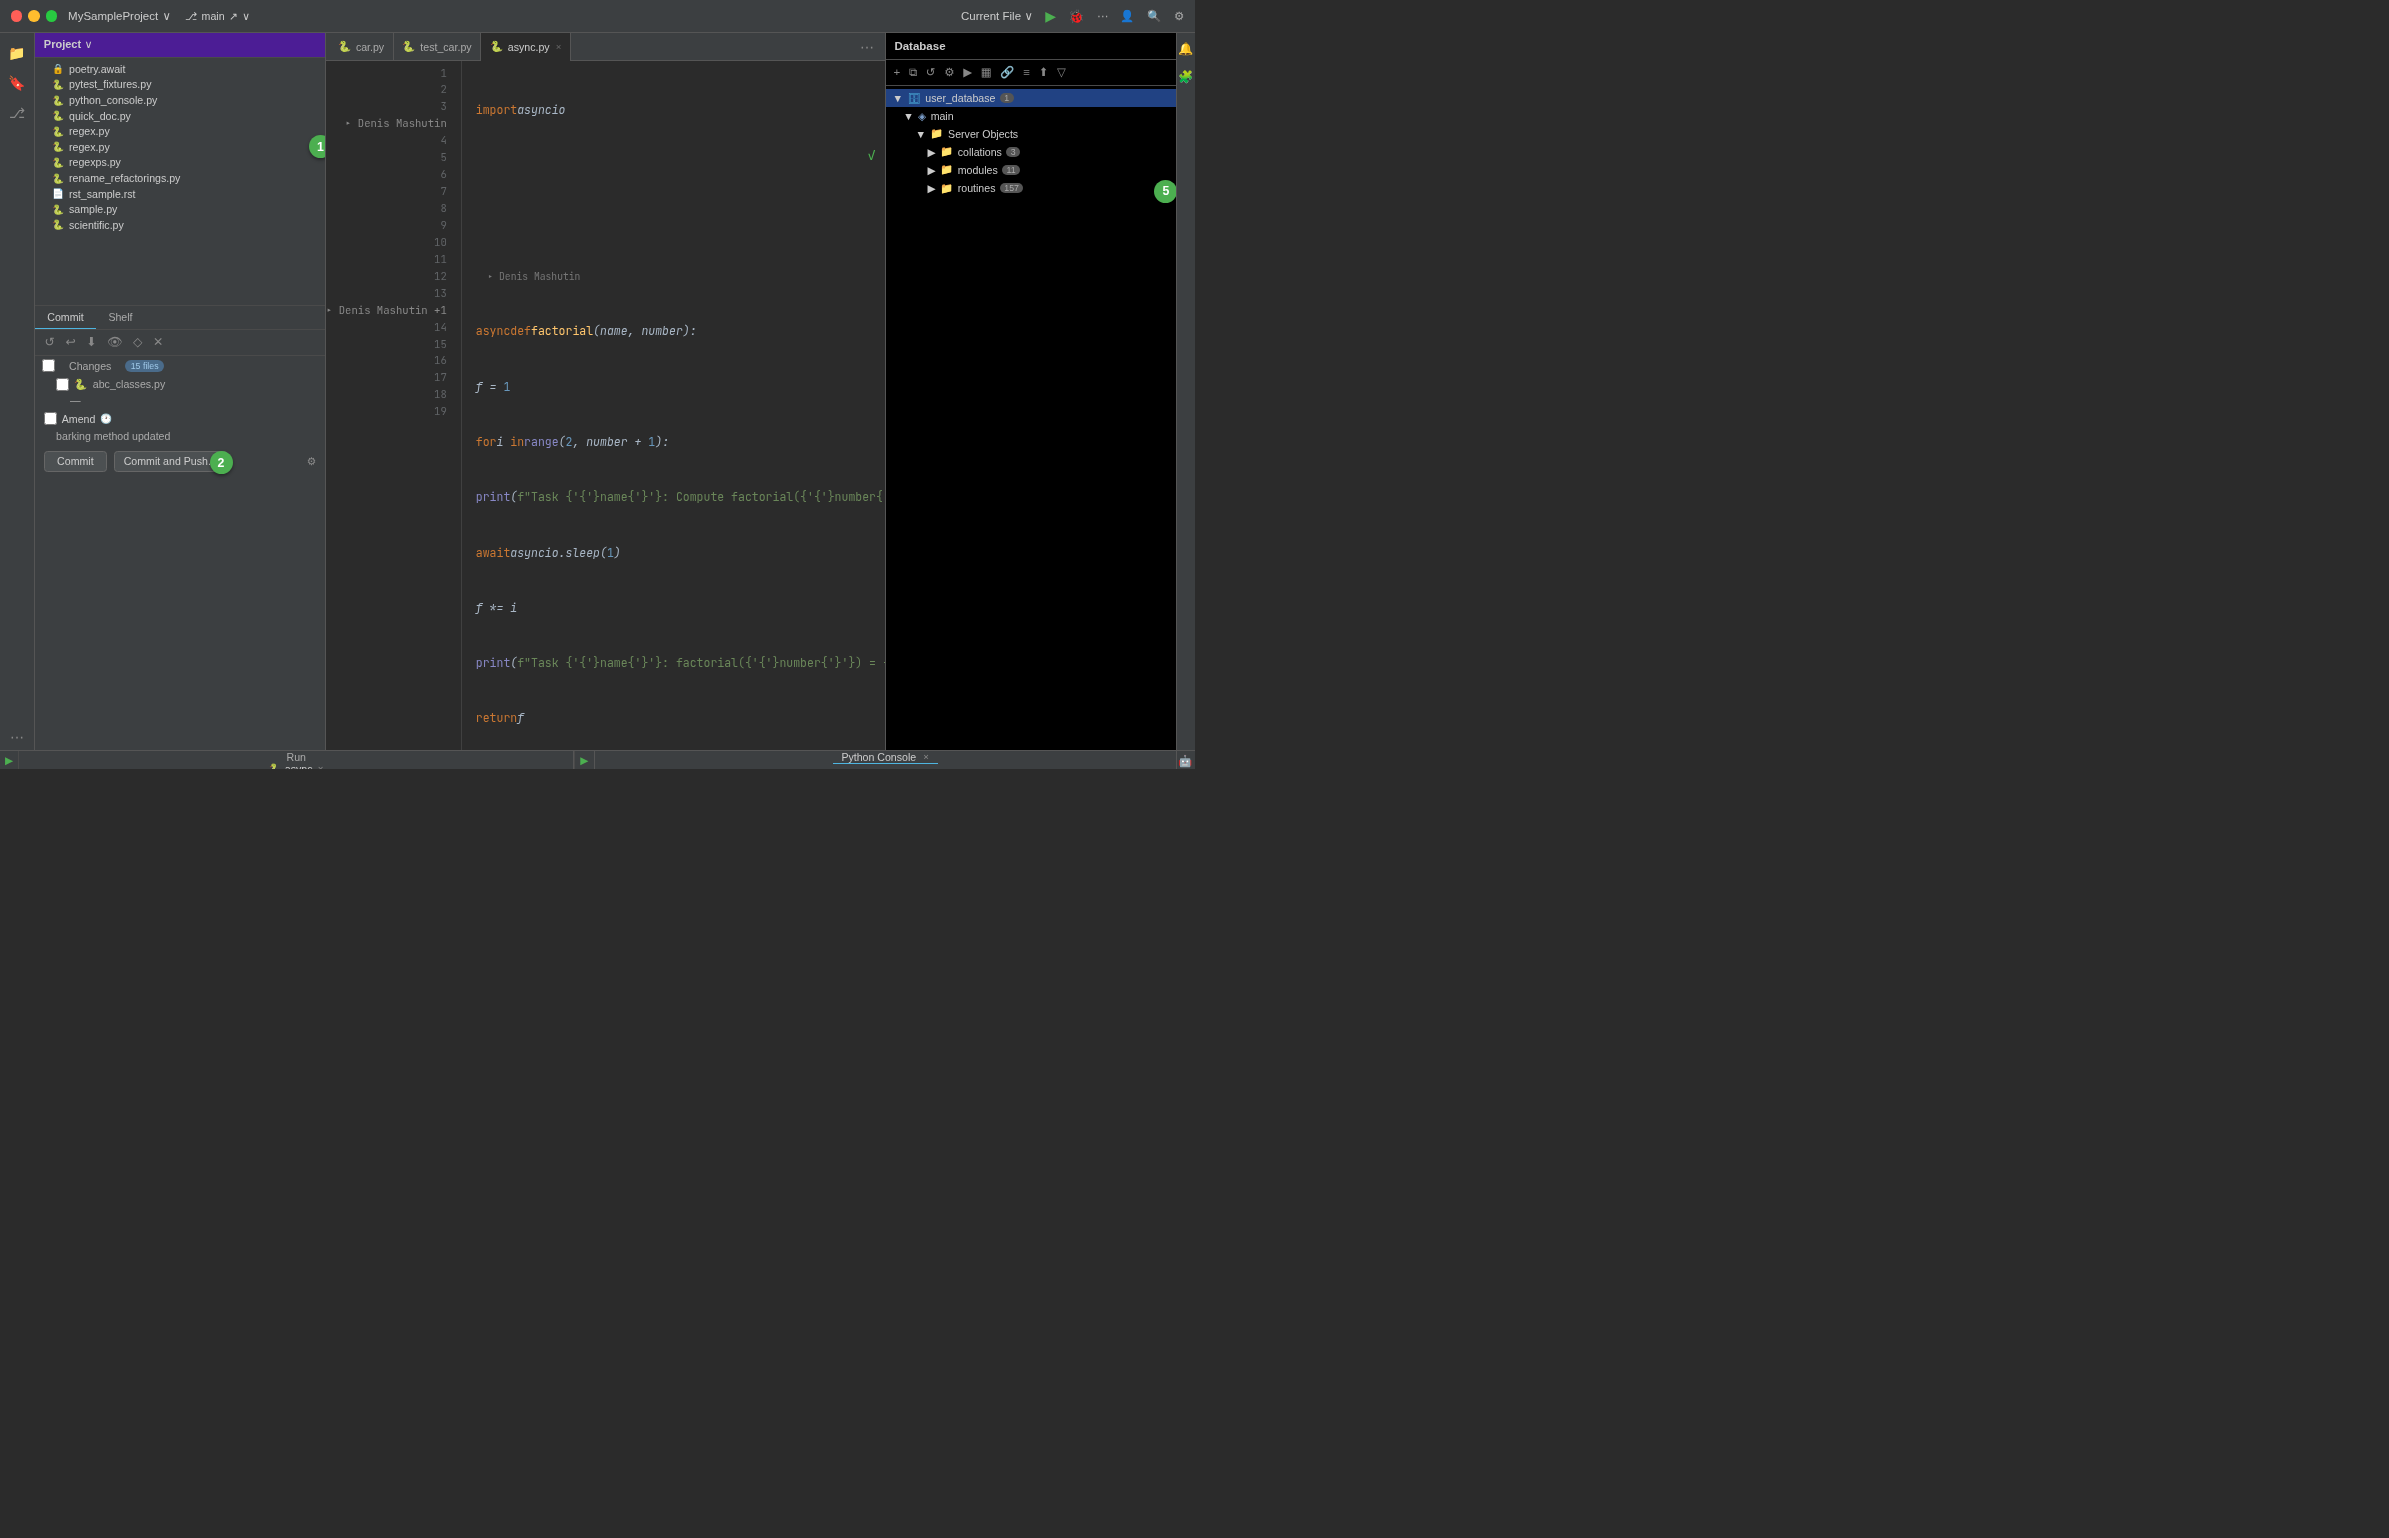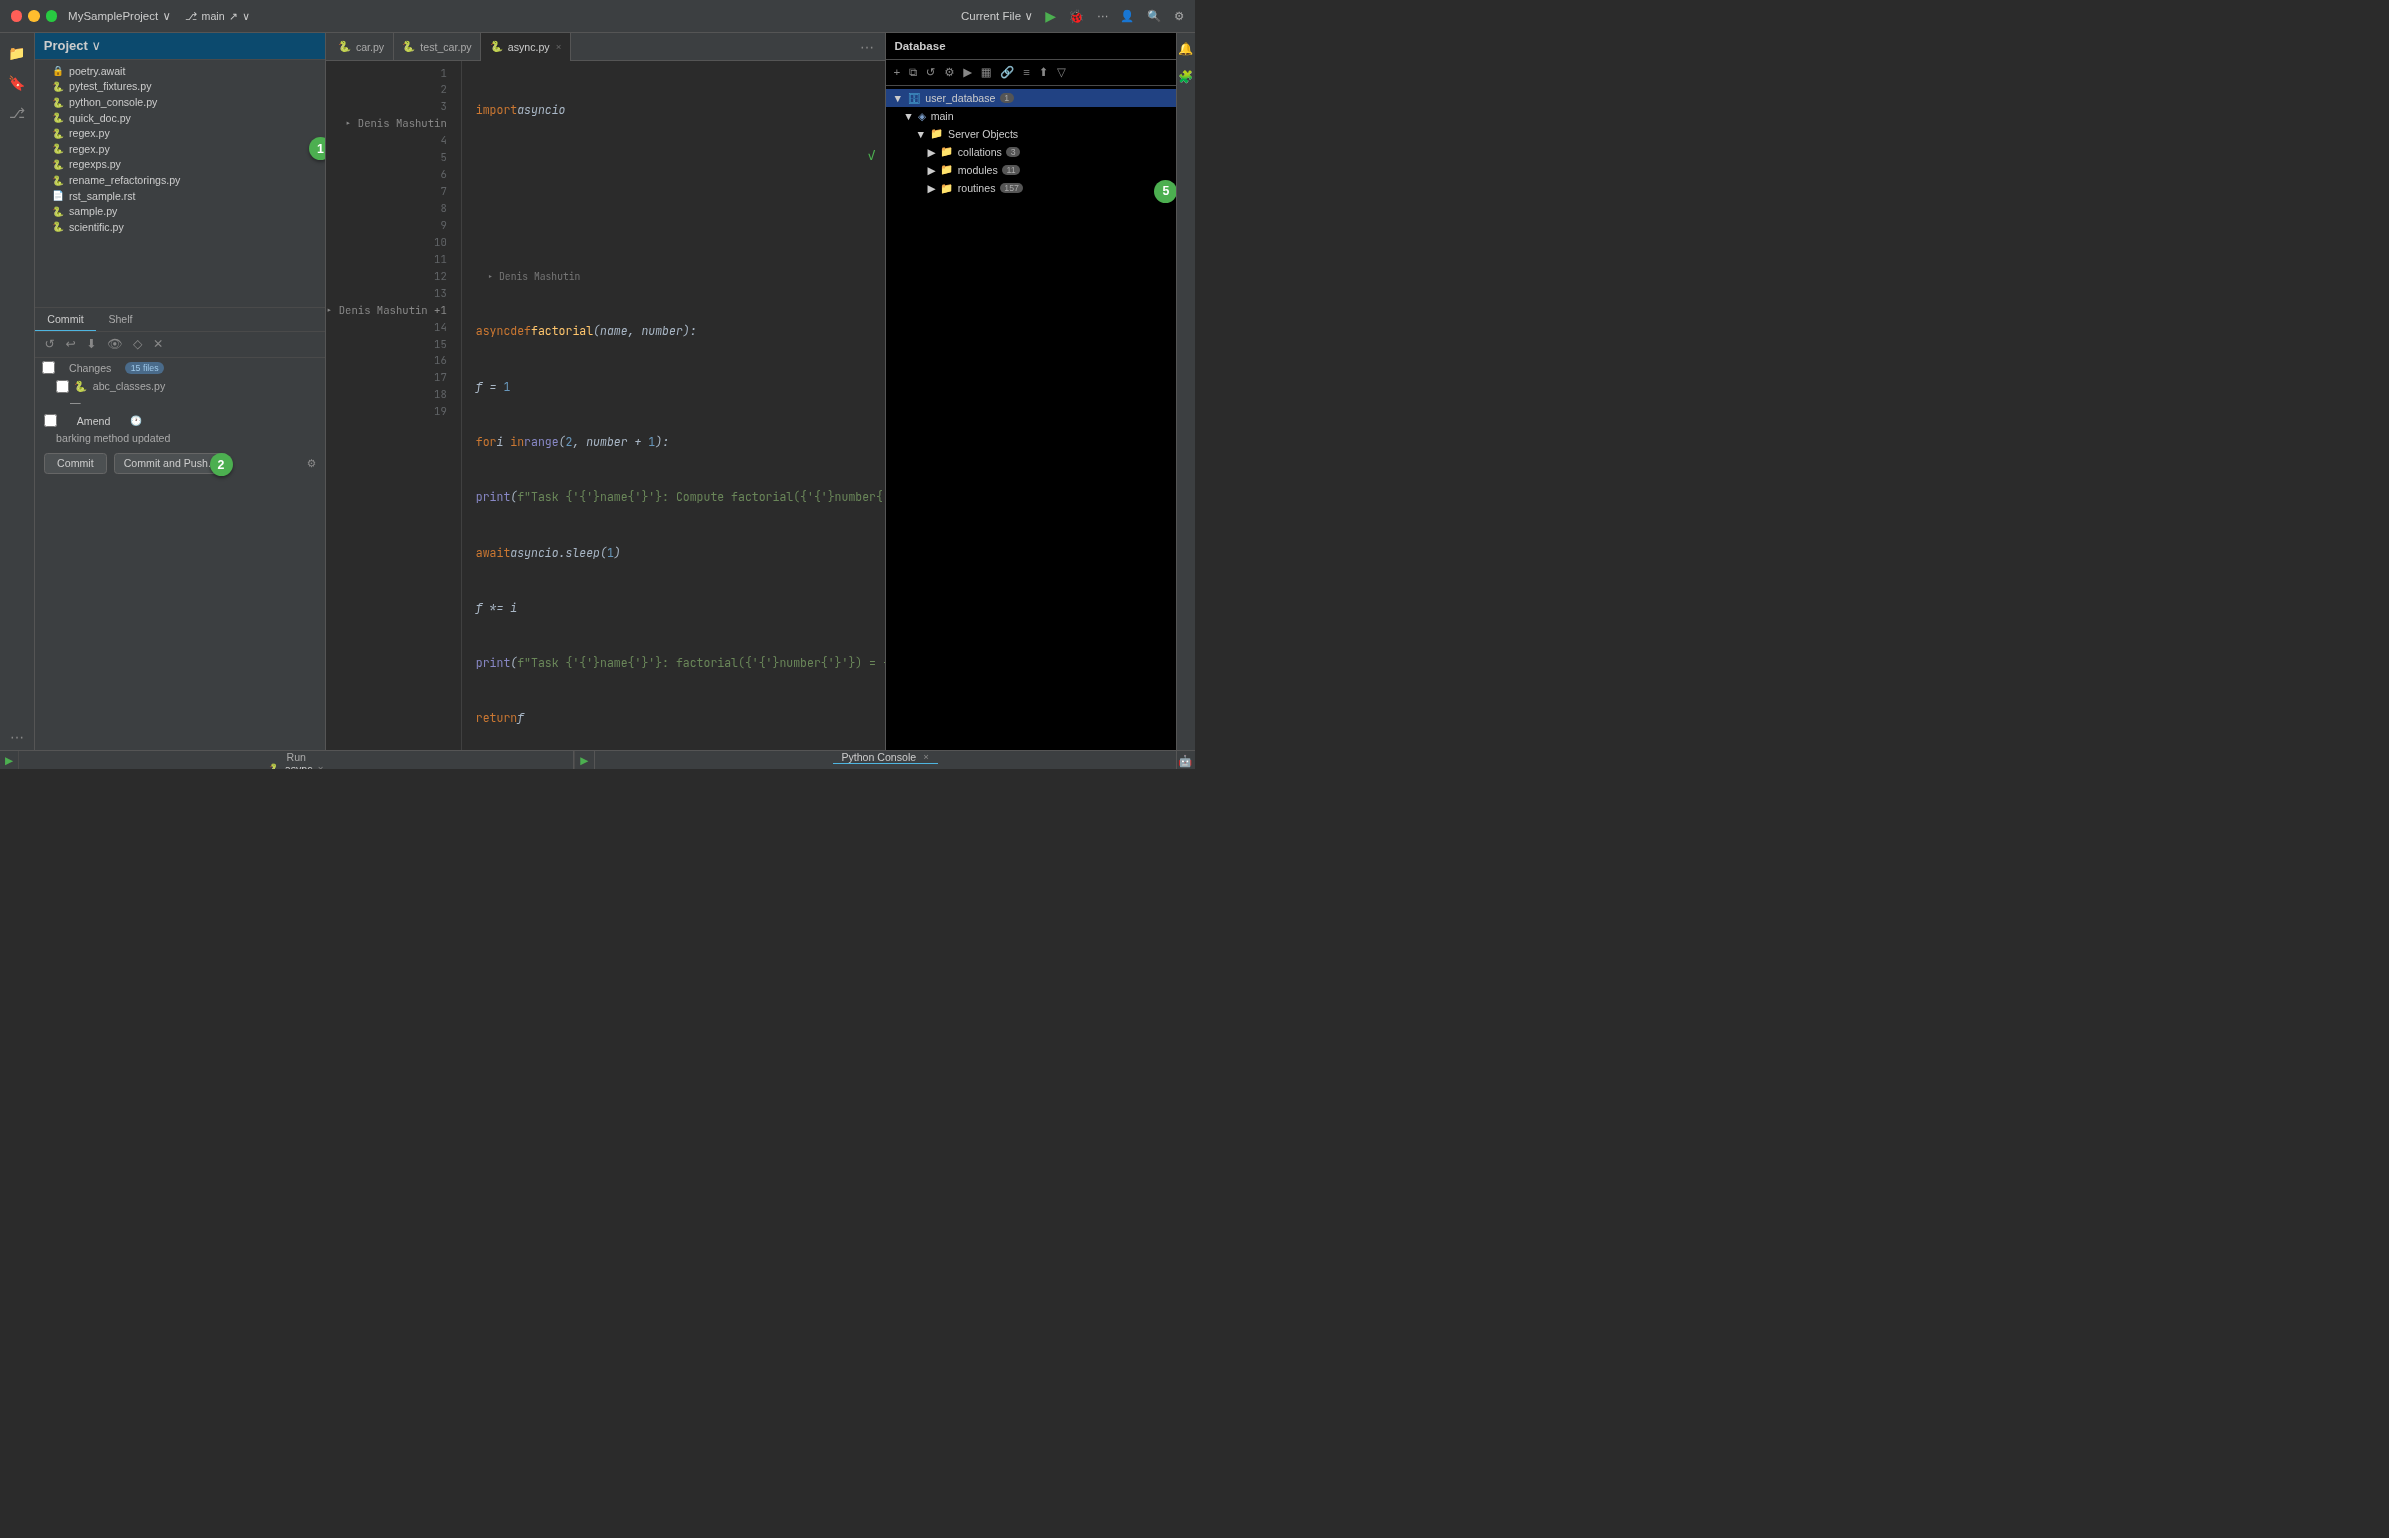--- a/index.html
+++ b/index.html
@@ -99,23 +99,23 @@
       background: #3c3f41;
       border-right: 0.9px solid #555;
       display: flex;
       flex-direction: column;
       overflow: hidden;
     }
     .panel-header {
       display: flex;
       align-items: flex-start;
       padding: 5.3px 8.8px;
-      background: #0c4a6e;
+      background: #4c1d95;
       border-bottom: 0.9px solid #4a4a4a;
-      font-size: 13px;
+      font-size: 11px;
       color: #ccc;
     }
     .panel-header .title { font-weight: 600; margin-right: 3.5px; }
 
     
     .file-tree {
       flex: 1;
       overflow-y: auto;
       padding: 3.5px 0;
       max-height: 247px;
@@ -189,21 +189,21 @@
       align-items: center;
       padding: 1.8px 7px 1.8px 21px;
       gap: 5.3px;
       font-size: 10.6px;
       color: #aaa;
     }
     .amend-row {
       display: flex;
       align-items: center;
       padding: 4.4px 8.8px;
-      gap: 20px;
+      gap: 5px;
       font-size: 10.6px;
       color: #ccc;
     }
     .commit-message {
       margin: 3.5px 8.8px;
       background: #3c3f41;
       border: none;
       color: #aaa;
       font-size: 10.6px;
       padding: 3.5px;

